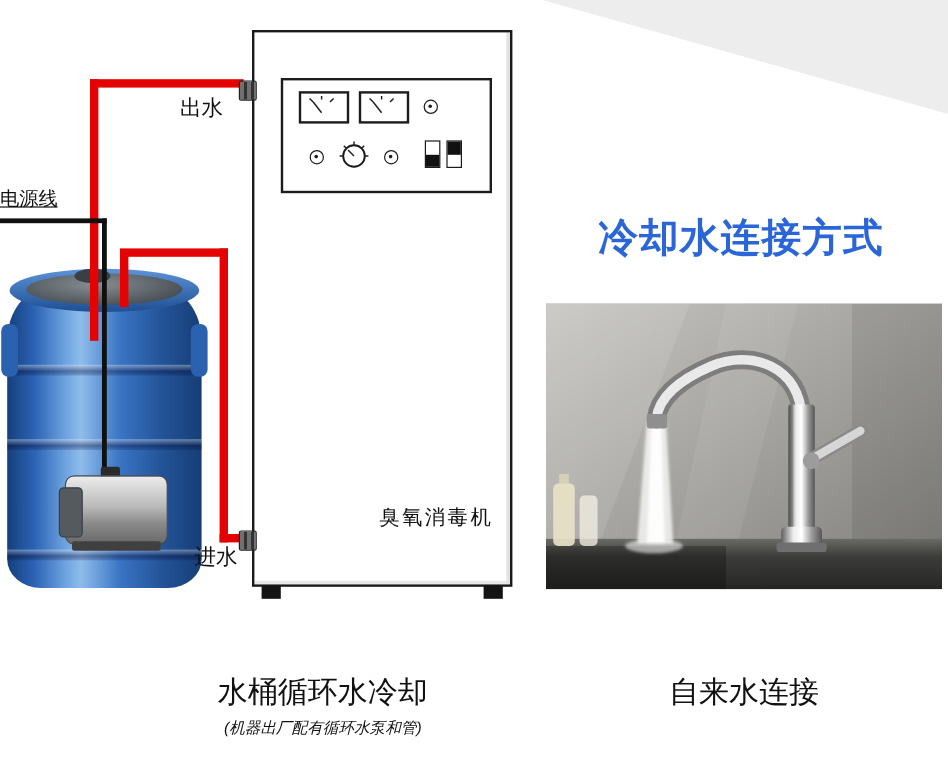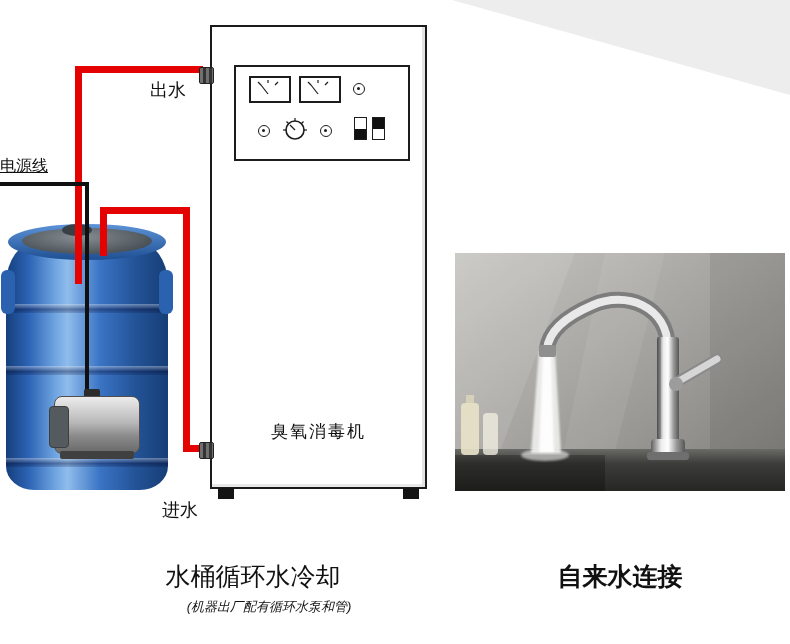--- a/index.html
+++ b/index.html
@@ -12,40 +12,40 @@
 
   
   .machine{position:absolute;left:210px;top:25px;width:213px;height:460px;background:#fff;
     border:2px solid #1a1a1a;box-shadow:inset -3px 0 0 #e2e2e2, inset 0 -3px 0 #e8e8e8;}
   .foot{position:absolute;bottom:-12px;width:16px;height:11px;background:#141414;}
   .foot-l{left:6px;} .foot-r{right:6px;}
   .nub{position:absolute;left:-13px;width:13px;height:15px;border-radius:2px;
     background:repeating-linear-gradient(90deg,#707070 0 3px,#333 3px 6px);border:1px solid #222;}
   .nub-top{top:40px;} .nub-bottom{top:415px;}
   .machine-label{position:absolute;top:393px;left:0;width:100%;text-align:center;
-    font-size:17px;color:#111;letter-spacing:2px;}
+    font-size:17px;color:#111;letter-spacing:2px;padding-left:45px;}
 
   
   .panel{position:absolute;left:22px;top:38px;width:172px;height:92px;border:2px solid #1c1c1c;background:#fff;}
   .meter{position:absolute;width:38px;height:23px;border:2px solid #1c1c1c;background:#fff;}
   .meter1{left:13px;top:9px;} .meter2{left:63px;top:9px;}
   .meter svg, .knob svg{display:block;}
   .pcircle{position:absolute;width:10px;height:10px;border:1.5px solid #1c1c1c;border-radius:50%;background:#fff;}
   .pcircle .dot{position:absolute;left:3px;top:3px;width:3px;height:3px;border-radius:50%;background:#1c1c1c;}
   .cA{left:117px;top:16px;} .cB{left:22px;top:58px;} .cC{left:84px;top:58px;}
   .knob{position:absolute;left:46px;top:50px;width:26px;height:26px;}
   .switch{position:absolute;width:11px;height:21px;border:1.5px solid #1c1c1c;background:#fff;top:50px;}
   .sw1{left:118px;} .sw2{left:136px;}
   .sw-dark{position:absolute;left:0;width:100%;height:50%;background:#111;}
   .sw-dark.bottom{bottom:0;} .sw-dark.top{top:0;}
 
   
   .lbl{position:absolute;color:#111;}
   .lbl-out{left:150px;top:78px;width:48px;text-align:left;font-size:18px;}
-  .lbl-in{left:150px;top:452px;width:48px;text-align:right;font-size:18px;margin-top:46px;}
+  .lbl-in{left:150px;top:452px;width:48px;text-align:right;font-size:18px;}
   .lbl-power{left:0px;top:156px;font-size:16px;text-decoration:underline;}
 
   
   .tube{position:absolute;background:#e40202;}
   .t-out-h{left:75px;top:66px;width:128px;height:7px;}
   .t-out-v{left:75px;top:66px;width:7px;height:218px;}
   .t-in-vlong{left:183px;top:207px;width:7px;height:245px;}
   .t-in-hbot{left:183px;top:445px;width:20px;height:7px;}
   .t-in-htop{left:100px;top:207px;width:90px;height:7px;}
   .t-in-vbarrel{left:100px;top:210px;width:7px;height:46px;}
@@ -77,23 +77,23 @@
   .pump-fitting{position:absolute;left:30px;top:-7px;width:16px;height:10px;border-radius:2px;background:#2b2b2b;}
   .pump-base{position:absolute;left:6px;bottom:-5px;width:74px;height:8px;border-radius:2px;background:#404040;}
 
   
   .right-title{position:absolute;left:450px;top:176px;width:335px;text-align:center;
     font-size:33px;font-weight:bold;color:#2b66d9;letter-spacing:1px;}
   .photo{position:absolute;left:455px;top:253px;width:330px;height:238px;overflow:hidden;background:#9a9a98;}
   .photo svg{display:block;}
 
   
-  .cap-left{position:absolute;left:122px;top:560px;width:262px;text-align:center;font-size:25px;color:#111;}
+  .cap-left{position:absolute;left:138px;top:560px;width:262px;text-align:center;font-size:25px;color:#111;}
   .cap-left-sub{position:absolute;left:128px;top:598px;width:282px;text-align:center;font-size:13px;color:#111;font-style:italic;}
-  .cap-right{position:absolute;left:455px;top:560px;width:330px;text-align:center;font-size:25px;color:#111;font-weight:bold;}
+  .cap-right{position:absolute;left:455px;top:560px;width:330px;text-align:center;font-size:25px;color:#111;}
 </style>
 </head>
 <body>
 
 <div class="canvas">
 
   <div class="corner-deco"></div>
 
   <div class="barrel">
     <div class="barrel-body">
@@ -180,20 +180,21 @@
     <div class="nub nub-top"></div>
     <div class="nub nub-bottom"></div>
     <div class="foot foot-l"></div>
     <div class="foot foot-r"></div>
   </div>
 
   <div class="lbl lbl-out">出水</div>
   <div class="lbl lbl-in">进水</div>
   <div class="lbl lbl-power">电源线</div>
 
+  <div class="right-title">冷却水连接方式</div>
 
   <div class="photo">
     <svg width="330" height="238" viewBox="0 0 330 238">
       <defs>
         <linearGradient id="wallG" x1="0" y1="0" x2="1" y2="1">
           <stop offset="0" stop-color="#c6c5c1"></stop>
             <stop offset="0.5" stop-color="#a3a29e"></stop>
             <stop offset="1" stop-color="#7e7d79"></stop>
         </linearGradient>
         <linearGradient id="counterG" x1="0" y1="0" x2="0" y2="1">

